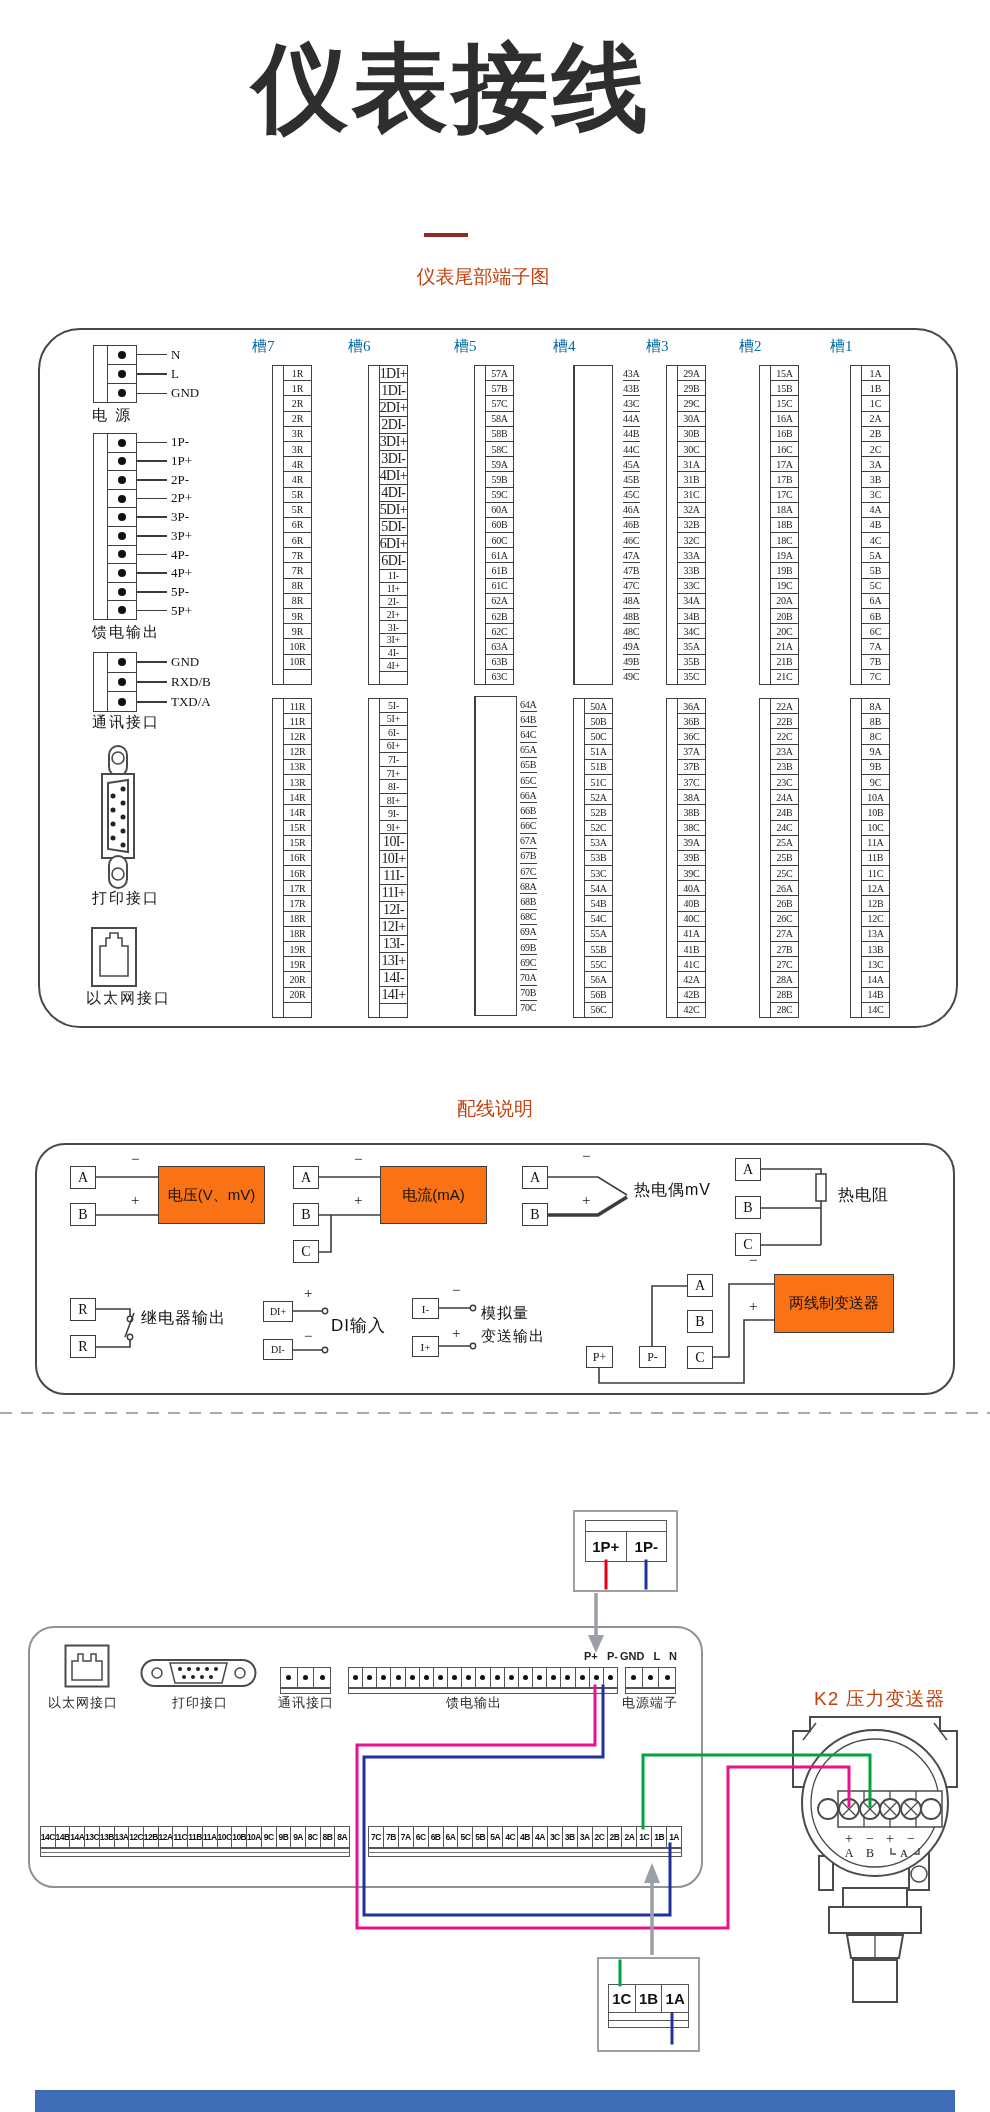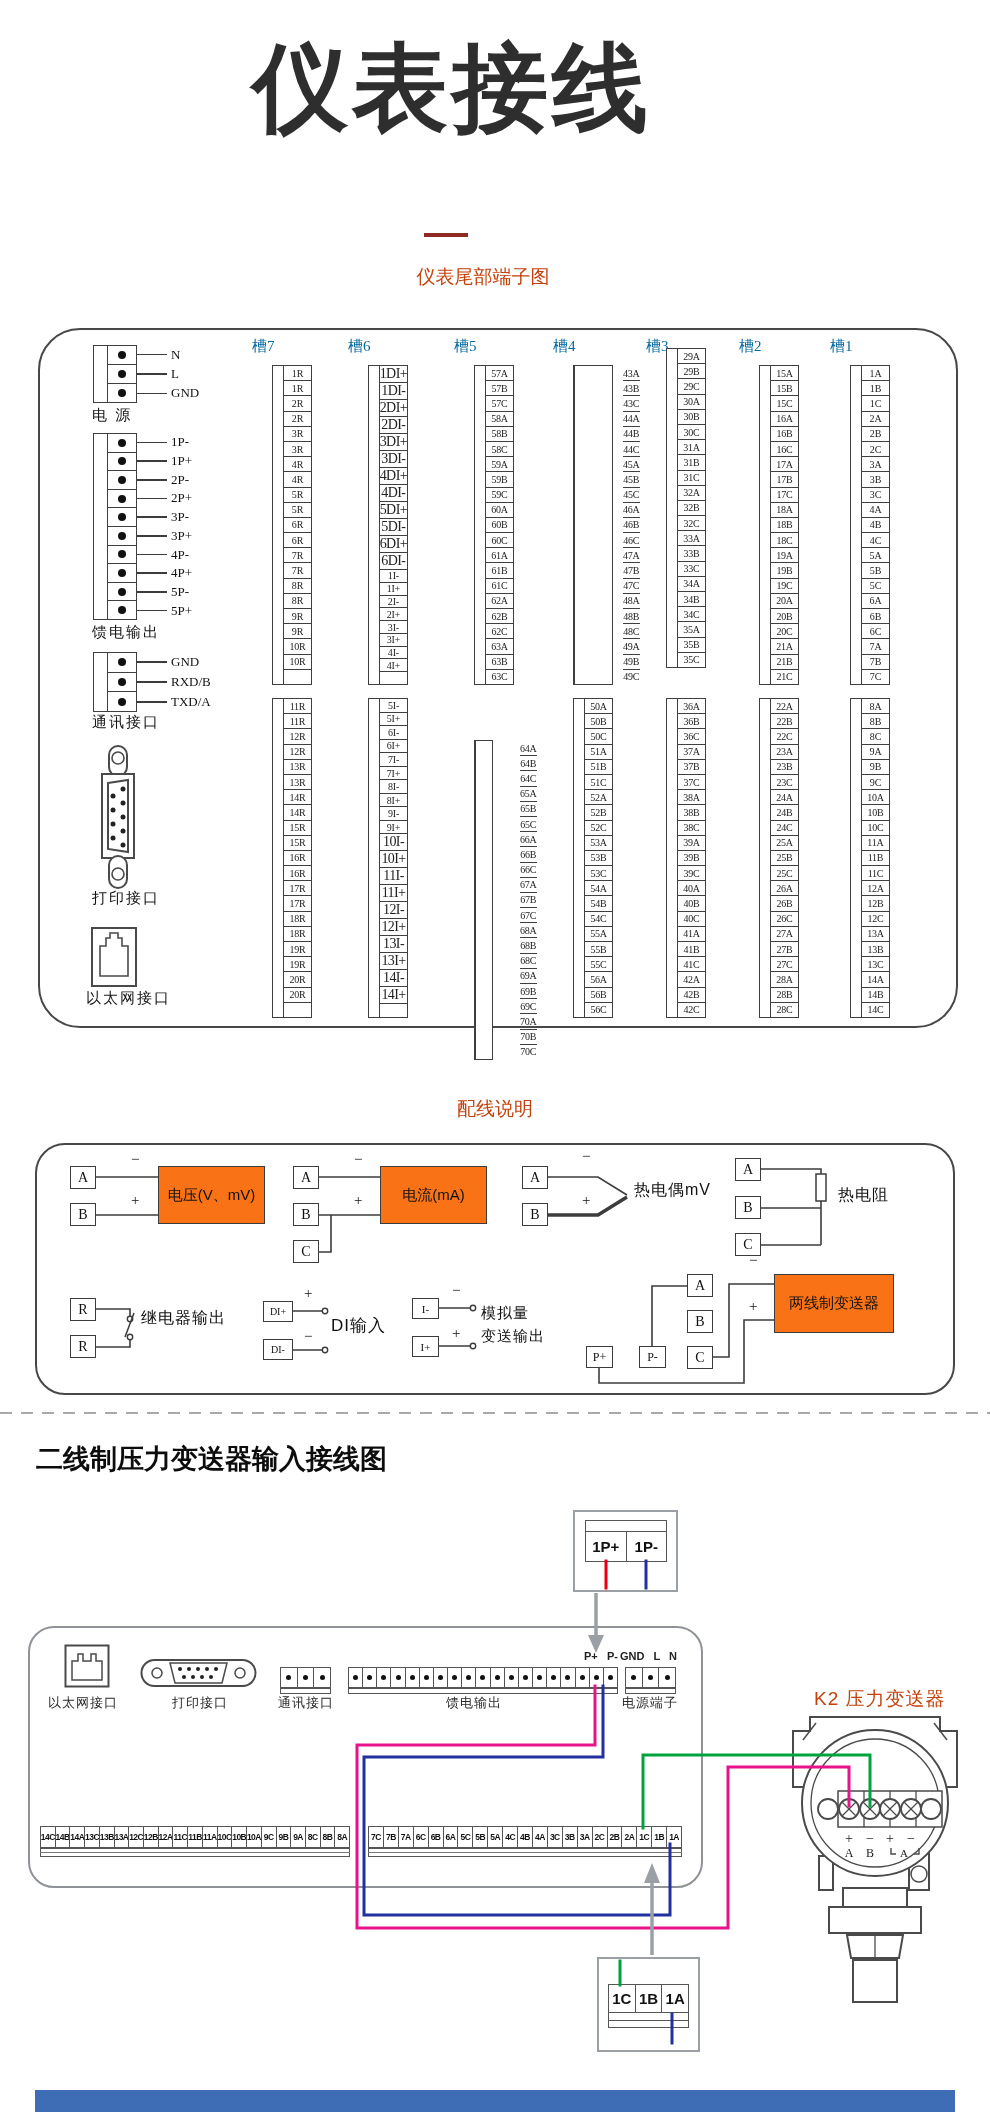--- a/index.html
+++ b/index.html
@@ -99,21 +99,20 @@
     <circle cx="473" cy="1308" r="2.7" fill="#fff" stroke="#3c3c3c" stroke-width="1.4"></circle>
     <circle cx="473" cy="1346" r="2.7" fill="#fff" stroke="#3c3c3c" stroke-width="1.4"></circle>
 
     <path class="ln" d="M652,1346 V1286 H687 M713,1357 H729 V1284 H774 M599,1368 V1383 H744 V1320 H774"></path>
   </svg>
 
   <div class="h1">仪表接线</div>
   <div class="rule" style="background: rgb(143, 42, 36);"></div>
   <div class="h2" style="left:483px;top:264px">仪表尾部端子图</div>
   <div class="h2" style="left:495px;top:1096px">配线说明</div>
-  <div class="h3">二线制压力变送器输入接线图</div>
 
   <div class="panel" style="left:38px;top:328px;width:920px;height:700px"></div>
   <div class="panel" style="left:35px;top:1143px;width:920px;height:252px;border-radius:30px"></div>
   <div class="panel gray" style="left:28px;top:1626px;width:675px;height:262px"></div>
   <div class="divider"></div>
 
   <div class="pcap" style="left:92px;top:889px">打印接口</div>
   <div class="pcap" style="left:86px;top:989px">以太网接口</div>
 
   <svg class="abs" style="left:96px;top:743px;z-index:2" width="44" height="148" viewBox="0 0 44 148">
@@ -440,21 +439,21 @@
         <div class="cell">61B</div>
         <div class="cell">61C</div>
         <div class="cell">62A</div>
         <div class="cell">62B</div>
         <div class="cell">62C</div>
         <div class="cell">63A</div>
         <div class="cell">63B</div>
         <div class="cell">63C</div>
       </div>
     </div>
-    <div class="tblock" style="left: 474px; top: 740px; width: 19px; height: 320px; gap: 44px;">
+    <div class="tblock" style="left: 474px; top: 696px; width: 43px; height: 320px; gap: 44px;">
       <div class="rail"></div>
       <div class="cells">
         <div class="cell">64A</div>
         <div class="cell">64B</div>
         <div class="cell">64C</div>
         <div class="cell">65A</div>
         <div class="cell">65B</div>
         <div class="cell">65C</div>
         <div class="cell">66A</div>
         <div class="cell">66B</div>
@@ -520,21 +519,21 @@
         <div class="cell">54C</div>
         <div class="cell">55A</div>
         <div class="cell">55B</div>
         <div class="cell">55C</div>
         <div class="cell">56A</div>
         <div class="cell">56B</div>
         <div class="cell">56C</div>
       </div>
     </div>
     <div class="slot-header" style="left: 646px; top: 337px; width: 80px;">槽3</div>
-    <div class="tblock" style="left: 666px; top: 348px; width: 40px; height: 320px;">
+    <div class="tblock" style="left: 666px; top: 365px; width: 40px; height: 320px;">
       <div class="rail"></div>
       <div class="cells">
         <div class="cell">29A</div>
         <div class="cell">29B</div>
         <div class="cell">29C</div>
         <div class="cell">30A</div>
         <div class="cell">30B</div>
         <div class="cell">30C</div>
         <div class="cell">31A</div>
         <div class="cell">31B</div>

